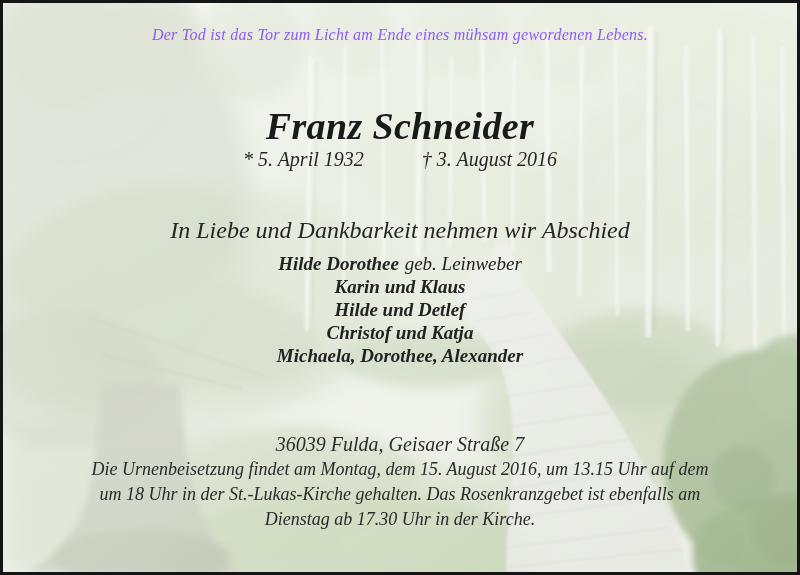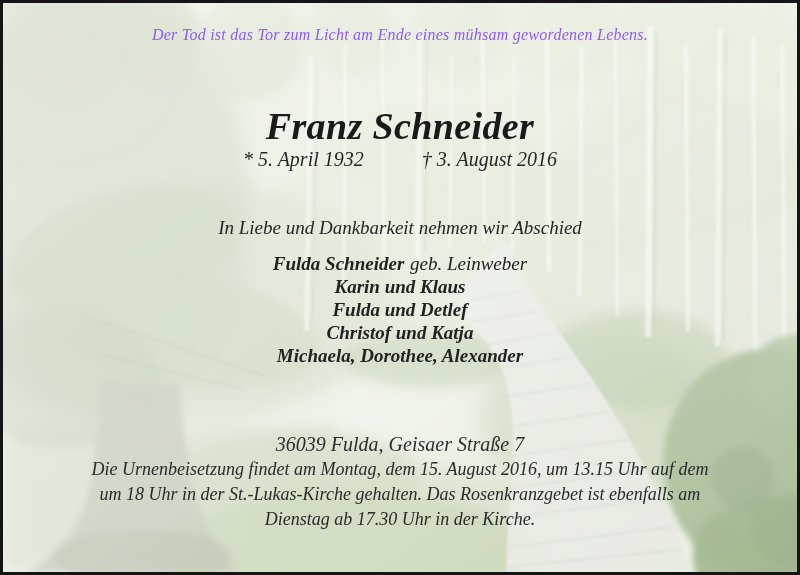--- a/index.html
+++ b/index.html
@@ -25,21 +25,21 @@
     position: absolute;
     left: 0;
     width: 100%;
     text-align: center;
     white-space: nowrap;
   }
   .quote        { top: 23px;  font-size: 16px;   color: #8b5cf6; letter-spacing: 0.015em; }
   .attribution  { top: 49px;  font-size: 14px;   color: #3a3a3a; }
   .name         { top: 101px; font-size: 38px;   font-weight: 700; color: #1a1a1a; margin: 0; letter-spacing: 0.01em; }
   .dates        { top: 145px; font-size: 20px;   display: flex; justify-content: center; gap: 58px; color: #262626; }
-  .intro        { top: 214px; font-size: 19px;   color: #262626; }
+  .intro        { top: 214px; font-size: 24px;   color: #262626; }
   .mourners     { top: 249px; font-size: 19px;   line-height: 23px; color: #222222; }
   .mourner-name   { font-weight: 700; }
   .mourner-suffix:not(:empty) { margin-left: 0.3em; font-weight: 400; }
   .address      { top: 430px; font-size: 20px;   color: #2d2d2d; }
   .para         { top: 454px; font-size: 18px; line-height: 25px; color: #2a2a2a; }
 </style>
 </head>
 <body>
 
 <div class="notice">
@@ -179,23 +179,23 @@
 
   <h1 class="txt name">Franz Schneider</h1>
   <div class="txt dates">
     <span>* 5. April 1932</span>
     <span>† 3. August 2016</span>
   </div>
 
   <div class="txt intro">In Liebe und Dankbarkeit nehmen wir Abschied</div>
 
   <div class="txt mourners">
-    <div class="mourner-line"><span class="mourner-name">Fulda Schneider</span><span class="mourner-suffix">geb. Leinweber</span></div>
+    <div class="mourner-line"><span class="mourner-name">Hilde Dorothee</span><span class="mourner-suffix">geb. Leinweber</span></div>
     <div class="mourner-line"><span class="mourner-name">Karin und Klaus</span><span class="mourner-suffix"></span></div>
-    <div class="mourner-line"><span class="mourner-name">Fulda und Detlef</span><span class="mourner-suffix"></span></div>
+    <div class="mourner-line"><span class="mourner-name">Hilde und Detlef</span><span class="mourner-suffix"></span></div>
     <div class="mourner-line"><span class="mourner-name">Christof und Katja</span><span class="mourner-suffix"></span></div>
     <div class="mourner-line"><span class="mourner-name">Michaela, Dorothee, Alexander</span><span class="mourner-suffix"></span></div>
   </div>
 
   <div class="txt address">36039 Fulda, Geisaer Straße 7</div>
 
   <div class="txt para">
     <div class="para-line">Die Urnenbeisetzung findet am Montag, dem 15. August 2016, um 13.15 Uhr auf dem</div>
     <div class="para-line">um 18 Uhr in der St.-Lukas-Kirche gehalten. Das Rosenkranzgebet ist ebenfalls am</div>
     <div class="para-line">Dienstag ab 17.30 Uhr in der Kirche.</div>

